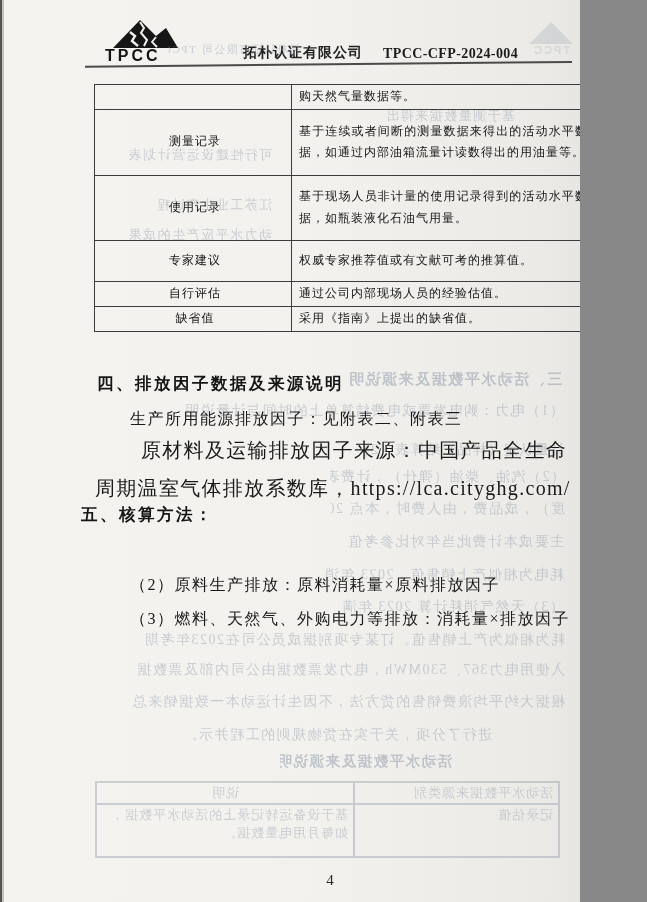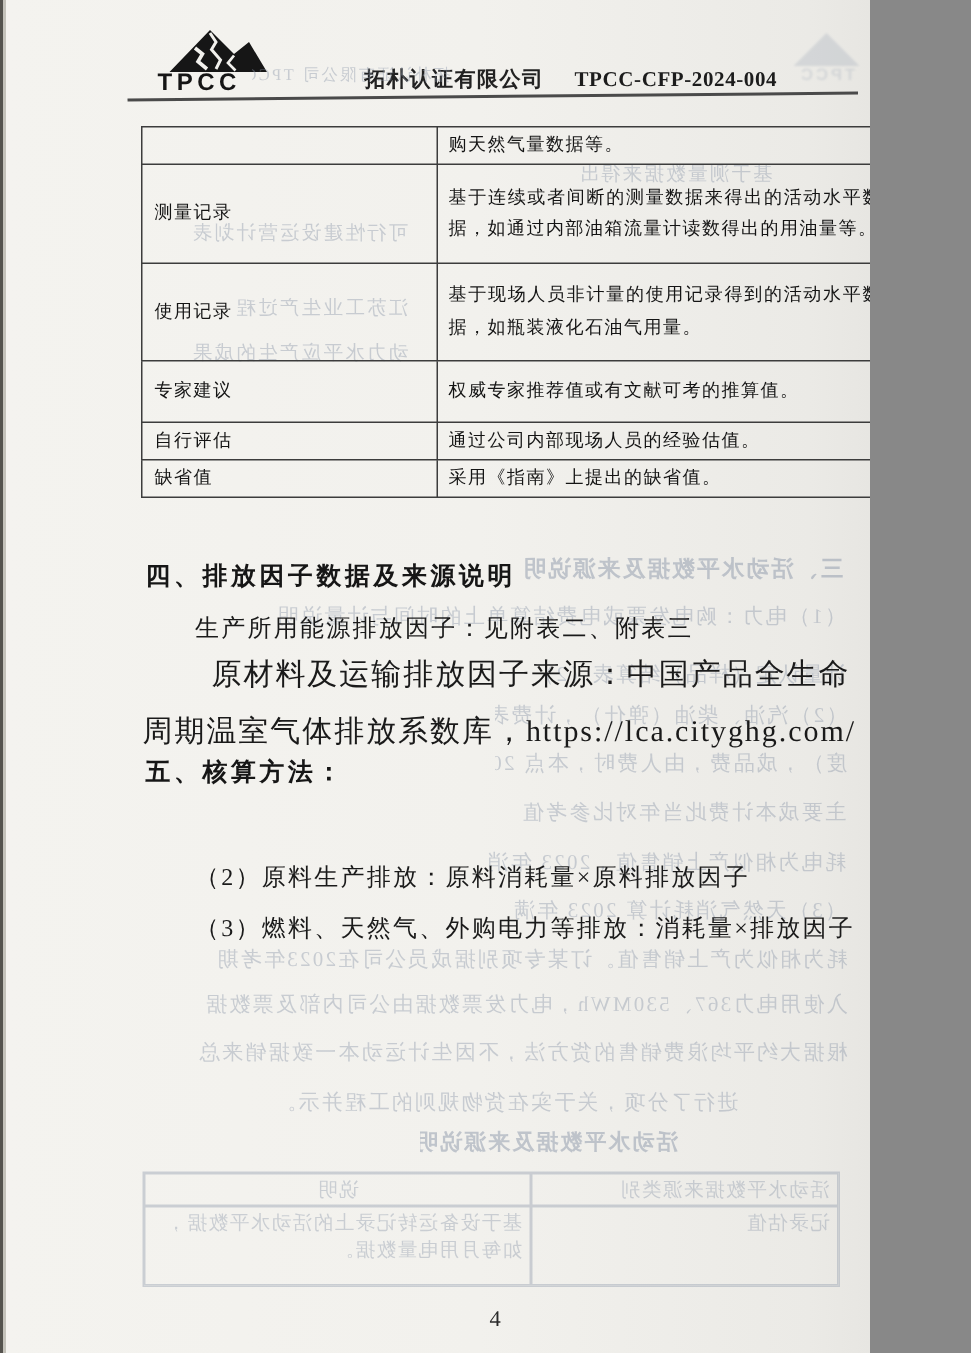--- a/index.html
+++ b/index.html
@@ -18,21 +18,21 @@
     font-family:"Liberation Sans","DejaVu Sans",sans-serif;
     font-weight:bold;font-size:16px;letter-spacing:3px;color:#151515;}
   .company{position:absolute;left:243px;top:44px;font-size:14px;letter-spacing:1px;color:#222;font-weight:bold;}
   .docnum{position:absolute;left:383px;top:46px;font-size:14px;letter-spacing:0.4px;font-weight:bold;color:#1c1c1c;}
   .rule{position:absolute;left:85px;top:61px;width:487px;height:2px;background:#4a4a4a;
     transform:rotate(-0.55deg);transform-origin:right center;}
   
   table.acts{position:absolute;left:94px;top:84px;width:473px;border-collapse:collapse;
     table-layout:fixed;font-size:12px;line-height:21.5px;color:#141414;z-index:2;}
   table.acts td{border:1.6px solid #3c3c3c;vertical-align:middle;letter-spacing:1px;}
-  td.term{width:184px;padding:1px 4px 1px 8px;}
+  td.term{width:184px;padding:1px 4px 1px 8px;text-align:center;}
   td.desc{width:289px;padding:1px 6px 1px 7px;text-align:justify;text-justify:inter-character;}
   
   .h-sec{position:absolute;font-weight:bold;font-size:16.5px;letter-spacing:2.5px;color:#161616;z-index:2;}
   .b-line{position:absolute;font-size:16px;letter-spacing:1.5px;color:#1a1a1a;z-index:2;}
   .b-para{position:absolute;font-size:20px;letter-spacing:1.3px;line-height:38px;
     text-indent:2.3em;color:#1a1a1a;z-index:2;}
   .footer-num{position:absolute;left:300px;top:872px;width:60px;text-align:center;
     font-size:15px;color:#2a2a2a;z-index:2;}
   
   .ghost{position:absolute;transform:scaleX(-1);color:#8e99ab;opacity:.42;
@@ -99,21 +99,21 @@
       <td class="term">缺省值</td>
       <td class="desc">采用《指南》上提出的缺省值。</td>
     </tr>
   </tbody>
     </table>
 
   <div class="h-sec" style="left:97px;top:373px;">四、排放因子数据及来源说明</div>
   <div class="b-line" style="left:130px;top:409px;">生产所用能源排放因子：见附表二、附表三</div>
   <div class="b-para" style="left:95px;top:431px;width:478px;">原材料及运输排放因子来源：中国产品全生命周期温室气体排放系数库，https://lca.cityghg.com/</div>
 
-  <div class="h-sec" style="left:97px;top:504px;font-family:Liberation Mono, monospace;">五、核算方法：</div>
+  <div class="h-sec" style="left:81px;top:504px;font-family:Liberation Mono, monospace;">五、核算方法：</div>
   <div class="b-line" style="left:130px;top:575px;">（2）原料生产排放：原料消耗量×原料排放因子</div>
   <div class="b-line" style="left:130px;top:609px;">（3）燃料、天然气、外购电力等排放：消耗量×排放因子</div>
 
   <div class="footer-num">4</div>
 
   <div class="ghost-logo">
     <div class="tri"></div>
     <div class="txt">TPCC</div>
   </div>
   <div class="ghost" style="left:168px;top:42px;width:132px;font-size:11px;">拓朴认证有限公司 TPCC-CFP-2024-004</div>

